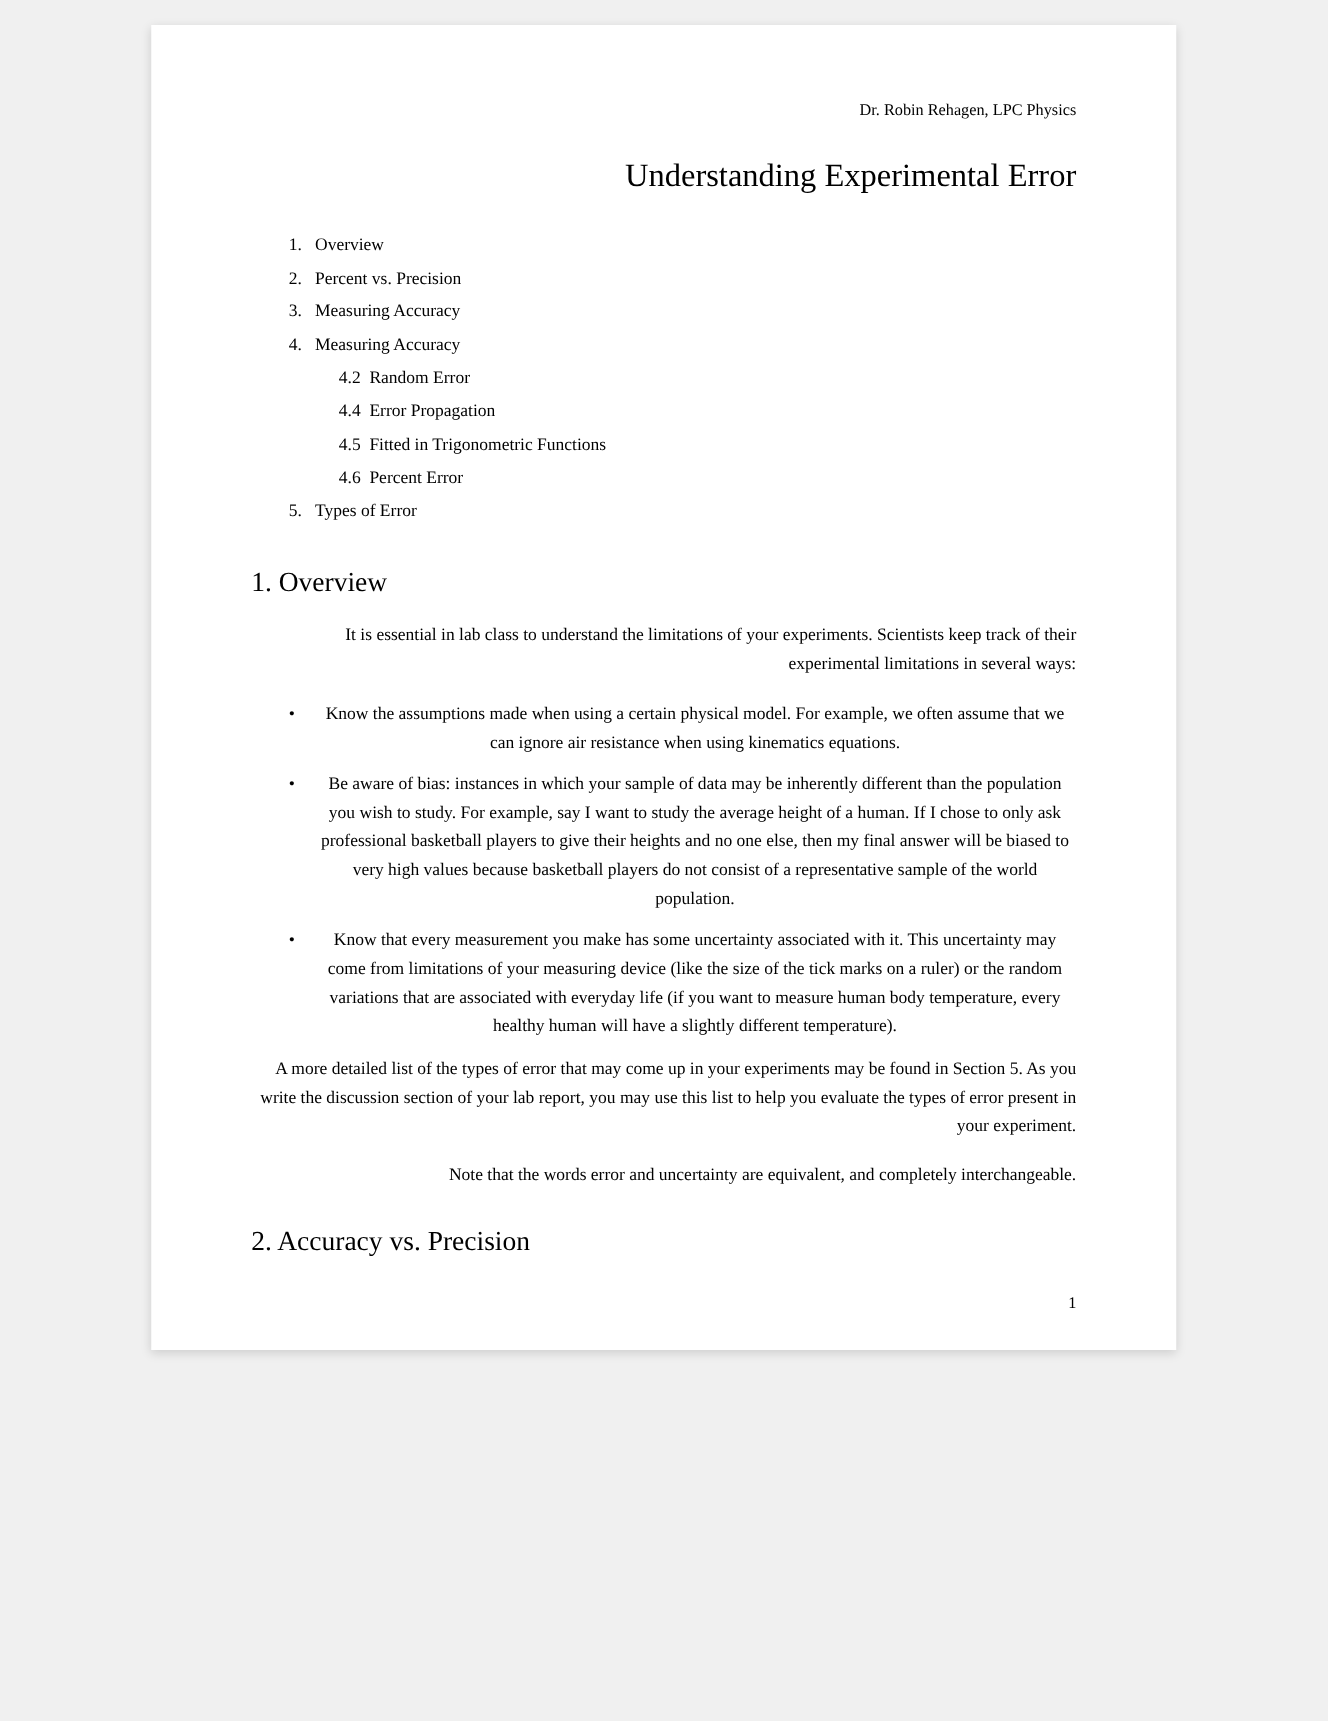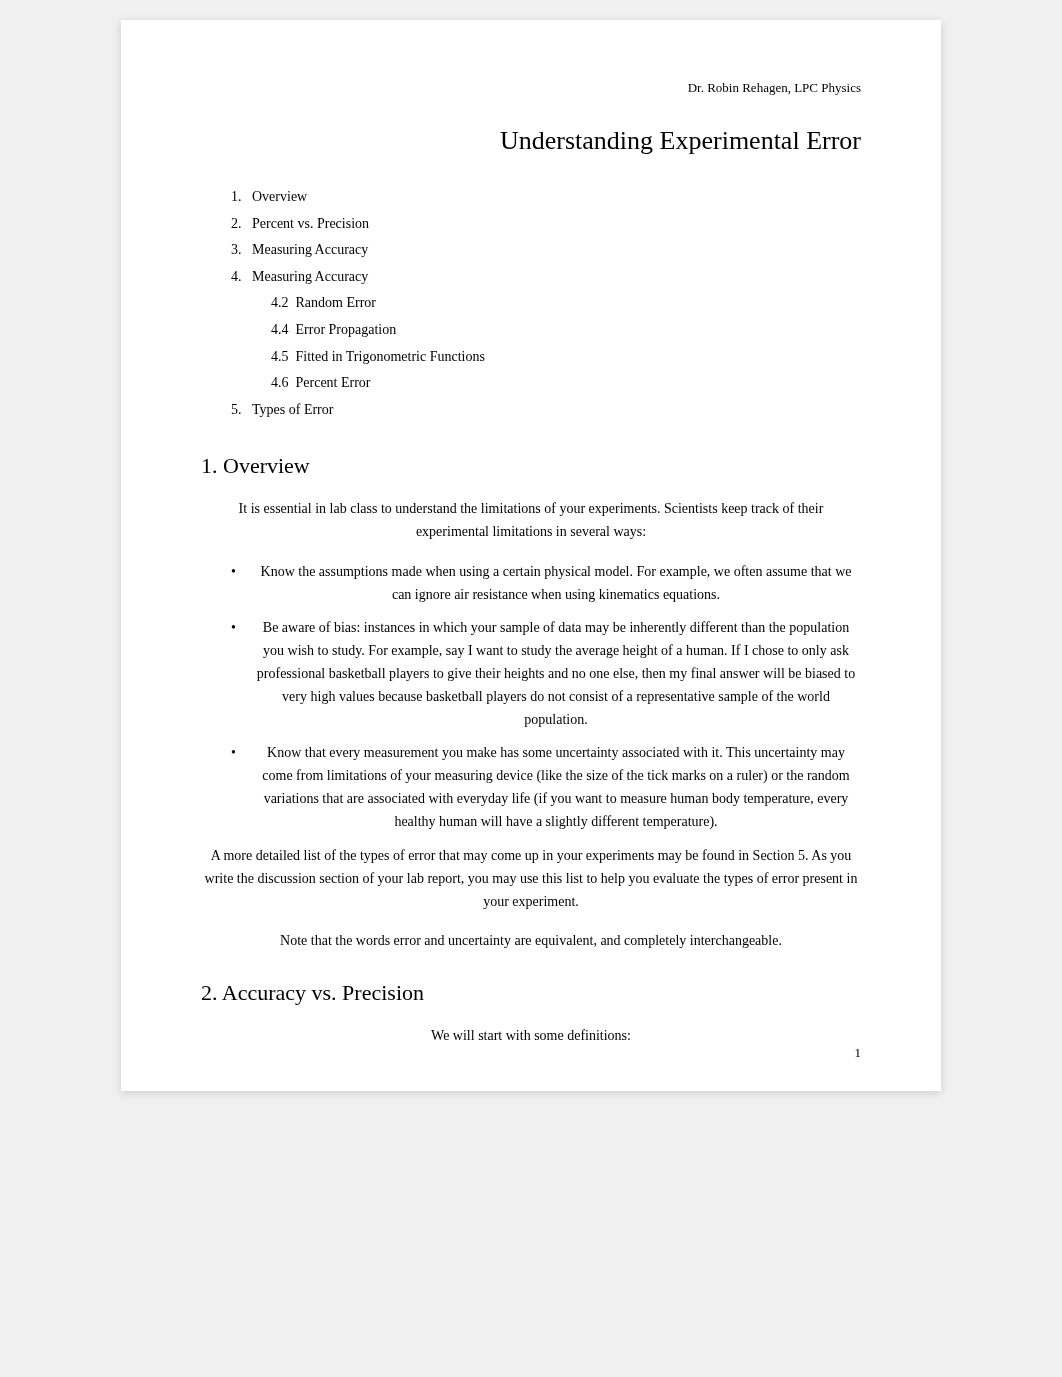--- a/index.html
+++ b/index.html
@@ -77,21 +77,21 @@
       margin-top: 28px;
       margin-bottom: 18px;
       color: #000;
     }
 
     .body-text {
       font-size: 14px;
       line-height: 1.65;
       color: #000;
       margin-bottom: 16px;
-      text-align: center;
+      text-align: right;
     }
 
     .bullet-list {
       list-style: none;
       padding: 0;
       margin: 8px 0 8px 30px;
     }
 
     .bullet-list > li {
       font-size: 14px;
@@ -153,16 +153,15 @@
     <li>Be aware of bias: instances in which your sample of data may be inherently different than the population you wish to study.     For example, say I want to study the average height of a human.  If I chose to only ask professional basketball players to give their heights and no one else, then my final answer will be biased to very high values because basketball players do not consist of a representative sample of the world population.</li>
     <li>Know that every measurement you make has some uncertainty associated with it.  This uncertainty may come from limitations of your measuring device (like the size of the tick marks on a ruler) or the random variations that are associated with everyday life (if you want to measure human body temperature, every healthy human will have a slightly different temperature).</li>
   </ul>
 
   <p class="body-text">A more detailed list of the types of error that may come up in your experiments may be found in Section 5.  As you write the discussion section of your lab report, you may use this list to help you evaluate the types of error present in your experiment.</p>
 
   <p class="body-text">Note that the words   error and uncertainty  are equivalent, and completely interchangeable.</p>
 
   <h2 class="section-heading">2.  Accuracy vs. Precision</h2>
 
-  <p class="body-text">We will start with some definitions:</p>
 
   <div class="page-number">1</div>
 </div>
 
 </body></html>

